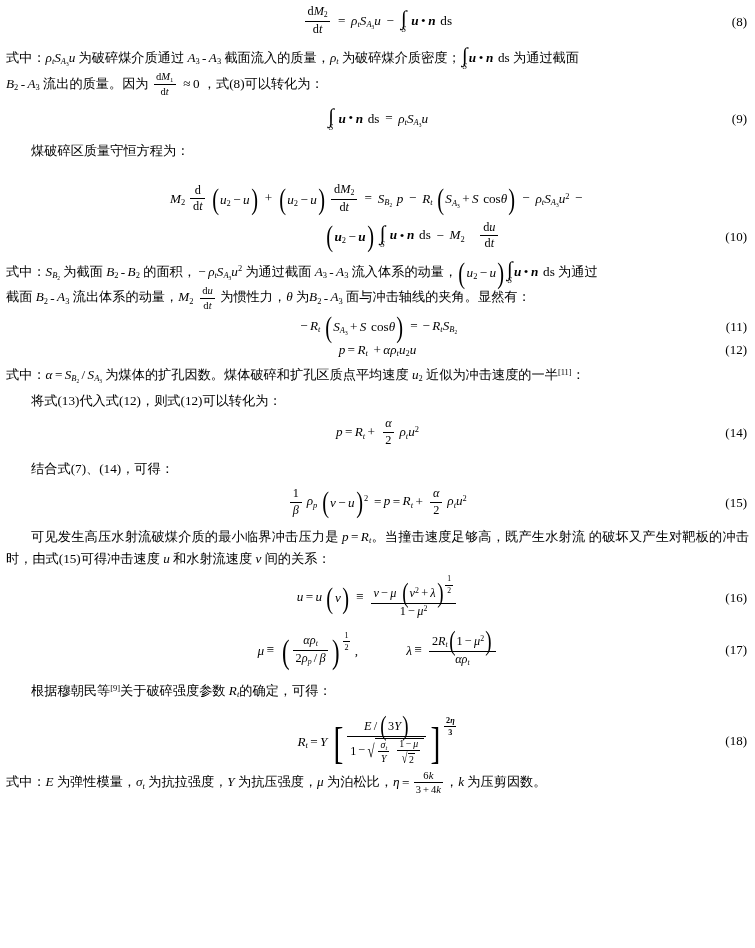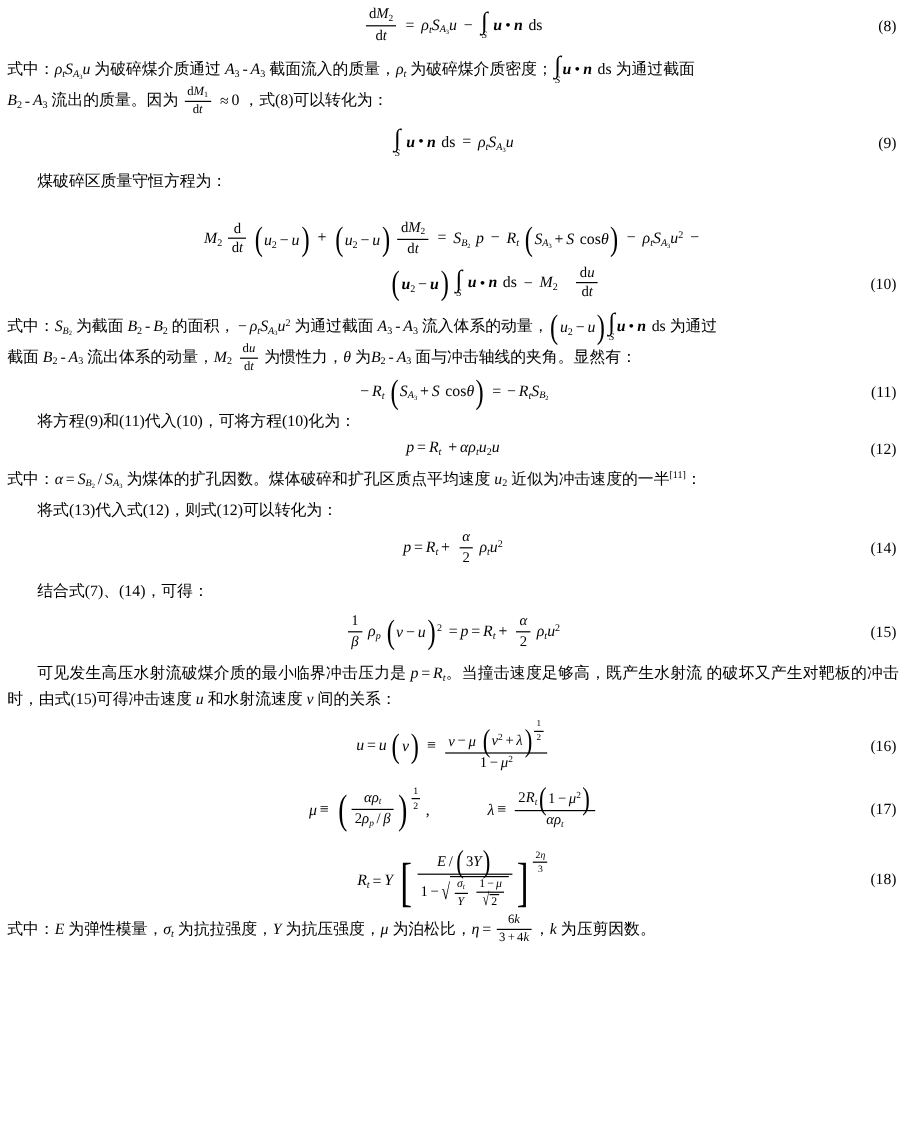--- a/index.html
+++ b/index.html
@@ -270,23 +270,20 @@
 
   <div class="row eq-row" style="margin-top:4px;">
     <div class="eq-body">
       <span class="mo">−</span><span class="mi">R</span><sub><span class="mi">t</span></sub>
       <span class="bigparen"><span class="pl">(</span><span class="inner"><span class="mi">S</span><sub><span class="mi">A</span><sub>3</sub></sub><span class="mo">+</span><span class="mi">S</span><span class="nbsp"></span><span class="up">cos</span><span class="mi">θ</span></span><span class="pr">)</span></span>
       <span class="mo">=</span><span class="mo">−</span><span class="mi">R</span><sub><span class="mi">t</span></sub><span class="mi">S</span><sub><span class="mi">B</span><sub>2</sub></sub>
     </div>
     <div class="eqnum">(11)</div>
   </div>
 
-  <div class="row para indent" style="margin-top:2px;">
-    <span>将方程(9)和(11)代入(10)，可将方程(10)化为：</span>
-  </div>
 
   <div class="row eq-row" style="margin-top:2px;">
     <div class="eq-body">
       <span class="mi">p</span><span class="mo">=</span><span class="mi">R</span><sub><span class="mi">t</span></sub>
       <span class="mo">+</span><span class="mi">α</span><span class="mi">ρ</span><sub><span class="mi">t</span></sub><span class="mi">u</span><sub>2</sub><span class="mi">u</span>
     </div>
     <div class="eqnum">(12)</div>
   </div>
 
   <div class="row para" style="margin-top:4px;">
@@ -350,30 +347,34 @@
     <div class="eq-body">
       <span class="mi">μ</span><span class="mo">≡</span>
       <span class="bigparen"><span class="bl">(</span><span class="inner"><span class="frac"><span class="num"><span class="mi">α</span><span class="mi">ρ</span><sub><span class="mi">t</span></sub></span><span class="den"><span class="mn">2</span><span class="mi">ρ</span><sub><span class="mi">p</span></sub><span class="mo">/</span><span class="mi">β</span></span></span></span><span class="br">)</span></span><span class="supout"><span class="frac"><span class="num">1</span><span class="den">2</span></span></span>
       <span class="mn">,</span><span class="eqspace"></span>
       <span class="mi">λ</span><span class="mo">≡</span>
       <span class="frac"><span class="num"><span class="mn">2</span><span class="mi">R</span><sub><span class="mi">t</span></sub><span class="bigparen"><span class="pl">(</span><span class="inner"><span class="mn">1</span><span class="mo">−</span><span class="mi">μ</span><sup>2</sup></span><span class="pr">)</span></span></span><span class="den"><span class="mi">α</span><span class="mi">ρ</span><sub><span class="mi">t</span></sub></span></span>
     </div>
     <div class="eqnum">(17)</div>
   </div>
 
+  <div class="row para indent" style="margin-top:10px;">
+    <span>根据穆朝民等</span><sup>[9]</sup><span>关于破碎强度参数</span>
+    <span class="mi">R</span><sub><span class="mi">t</span></sub><span>的确定，可得：</span>
+  </div>
 
   <div class="row eq-row" style="margin-top:12px;">
     <div class="eq-body">
       <span class="mi">R</span><sub><span class="mi">t</span></sub><span class="mo">=</span><span class="mi">Y</span>
       <span class="bigparen"><span class="bl" style="font-size:3.4em;">[</span><span class="inner">
         <span class="frac">
           <span class="num"><span class="mi">E</span><span class="mo">/</span><span class="bigparen"><span class="pl">(</span><span class="inner"><span class="mn">3</span><span class="mi">Y</span></span><span class="pr">)</span></span></span>
           <span class="den"><span class="mn">1</span><span class="mo">−</span><span class="rad"><span class="radicand"><span class="frac small"><span class="num"><span class="mi">σ</span><sub><span class="mi">t</span></sub></span><span class="den"><span class="mi">Y</span></span></span><span class="nbsp"></span><span class="frac small"><span class="num"><span class="mn">1</span><span class="mo">−</span><span class="mi">μ</span></span><span class="den"><span class="rad"><span class="radicand"><span class="mn">2</span></span></span></span></span></span></span></span>
         </span>
-      </span><span class="br" style="font-size:3.4em;">]</span></span><span class="supout" style="vertical-align:2.1em;"><span class="frac"><span class="num"><span class="mn">2</span><span class="mi">η</span></span><span class="den"><span class="mn">3</span></span></span></span>
+      </span><span class="br" style="font-size:3.4em;">]</span></span><span class="supout" style="vertical-align:2.1em;font-weight:bold;"><span class="frac"><span class="num"><span class="mn">2</span><span class="mi">η</span></span><span class="den"><span class="mn">3</span></span></span></span>
     </div>
     <div class="eqnum">(18)</div>
   </div>
 
   <div class="row para" style="margin-top:2px;">
     <span>式中：</span><span class="mi">E</span>
     <span>为弹性模量，</span><span class="mi">σ</span><sub><span class="mi">t</span></sub>
     <span>为抗拉强度，</span><span class="mi">Y</span>
     <span>为抗压强度，</span><span class="mi">μ</span>
     <span>为泊松比，</span><span class="mi">η</span><span class="mo">=</span><span class="frac small"><span class="num"><span class="mn">6</span><span class="mi">k</span></span><span class="den"><span class="mn">3</span><span class="mo">+</span><span class="mn">4</span><span class="mi">k</span></span></span><span>，</span><span class="mi">k</span>

